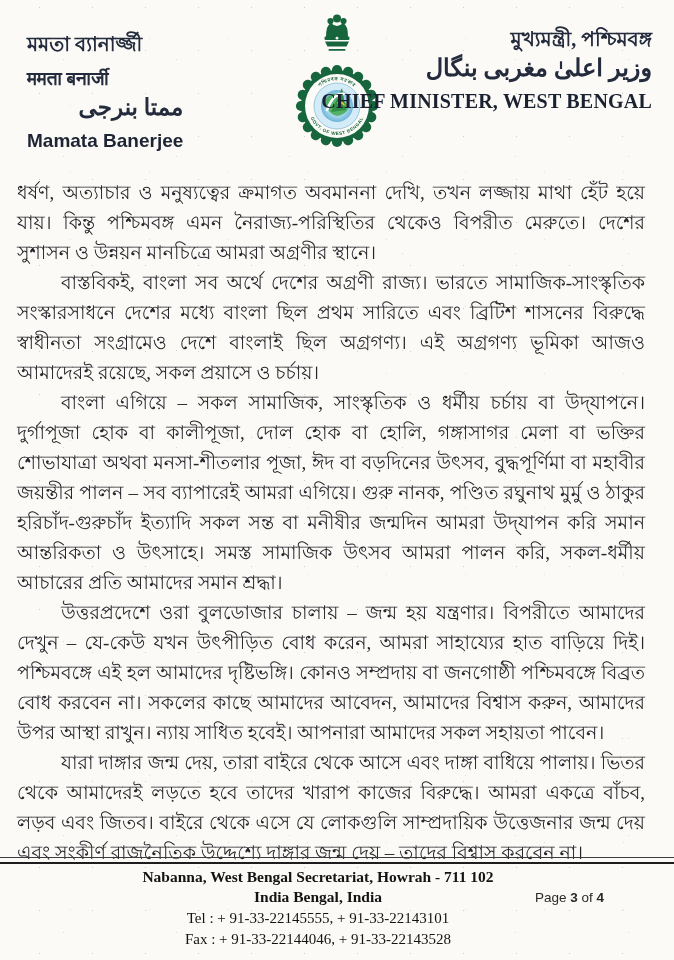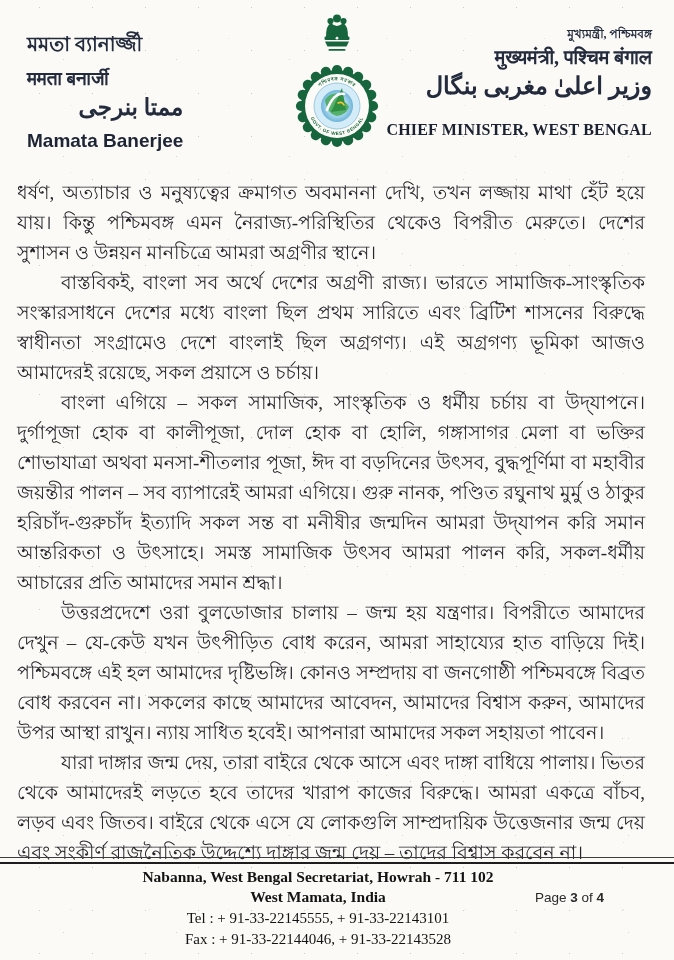--- a/index.html
+++ b/index.html
@@ -16,24 +16,24 @@
     font-family:"Liberation Serif",serif;
     color:#24242a;
   }
   
   .lh-left{position:absolute;left:27px;top:33px;color:#232b3d;line-height:1.15;}
   .lh-left .bn{font-size:20px;font-weight:600;}
   .lh-left .hi{font-size:19px;font-weight:700;margin-top:12px;}
   .lh-left .ur{font-size:23px;font-weight:600;margin-top:5px;}
   .lh-left .en{font-family:"Liberation Sans",sans-serif;font-size:19px;font-weight:700;margin-top:9px;color:#1d2434;text-align:right;}
   .lh-right{position:absolute;right:22px;top:28px;text-align:right;color:#232b3d;line-height:1.15;}
-  .lh-right .bn{font-size:12px;font-weight:600;}
+  .lh-right .bn{font-size:20px;font-weight:600;}
   .lh-right .hi{font-size:20px;font-weight:700;margin-top:4px;}
   .lh-right .ur{font-size:24px;font-weight:600;margin-top:4px;}
-  .lh-right .en{font-size:16px;font-weight:700;margin-top:21px;color:#1a2130;letter-spacing:.2px;}
+  .lh-right .en{font-size:20px;font-weight:700;margin-top:7px;color:#1a2130;letter-spacing:.2px;}
   .emblem{position:absolute;left:292px;top:10px;width:90px;height:140px;}
   
   .letter-body{
     position:absolute;left:17px;right:29px;top:178px;
     font-size:19px;line-height:30px;text-align:justify;color:#26262c;
   }
   .letter-body p{margin:0;}
   .letter-body p.indent{text-indent:44px;}
   
   .rule{position:absolute;left:0;right:0;top:857px;height:4px;
@@ -122,38 +122,37 @@
         <path d="M33,90 q6,-8 13,-6 q-2,6 3,7 q6,1 8,6 q-3,8 -12,9 q-10,-2 -12,-16" fill="#44a854" opacity=".85"></path>
         <path d="M39,102 L50,78 L54,100 Z" fill="#2e8f42"></path>
         <path d="M35,100 Q42,82 52,84" stroke="#ffffff" stroke-width="2.6" fill="none" stroke-linecap="round"></path>
         <path d="M46,93 q4,-2 6,2" stroke="#f6c531" stroke-width="1.6" fill="none" stroke-linecap="round"></path>
       </g>
     </svg>
   </div>
 
   <div class="lh-right">
     <div class="bn">মুখ্যমন্ত্রী, পশ্চিমবঙ্গ</div>
-    <div class="hi">मुख्यमंत्री, पश्चिम बंगाल</div>
     <div class="ur" dir="rtl">وزیر اعلیٰ مغربی بنگال</div>
     <div class="en">CHIEF MINISTER, WEST BENGAL</div>
   </div>
 
   <main class="letter-body">
     <p>ধর্ষণ, অত্যাচার ও মনুষ্যত্বের ক্রমাগত অবমাননা দেখি, তখন লজ্জায় মাথা হেঁট হয়ে যায়। কিন্তু পশ্চিমবঙ্গ এমন নৈরাজ্য-পরিস্থিতির থেকেও বিপরীত মেরুতে। দেশের সুশাসন ও উন্নয়ন মানচিত্রে আমরা অগ্রণীর স্থানে।</p>
     <p class="indent">বাস্তবিকই, বাংলা সব অর্থে দেশের অগ্রণী রাজ্য। ভারতে সামাজিক-সাংস্কৃতিক সংস্কারসাধনে দেশের মধ্যে বাংলা ছিল প্রথম সারিতে এবং ব্রিটিশ শাসনের বিরুদ্ধে স্বাধীনতা সংগ্রামেও দেশে বাংলাই ছিল অগ্রগণ্য। এই অগ্রগণ্য ভূমিকা আজও আমাদেরই রয়েছে, সকল প্রয়াসে ও চর্চায়।</p>
     <p class="indent">বাংলা এগিয়ে – সকল সামাজিক, সাংস্কৃতিক ও ধর্মীয় চর্চায় বা উদ্‌যাপনে। দুর্গাপূজা হোক বা কালীপূজা, দোল হোক বা হোলি, গঙ্গাসাগর মেলা বা ভক্তির শোভাযাত্রা অথবা মনসা-শীতলার পূজা, ঈদ বা বড়দিনের উৎসব, বুদ্ধপূর্ণিমা বা মহাবীর জয়ন্তীর পালন – সব ব্যাপারেই আমরা এগিয়ে। গুরু নানক, পণ্ডিত রঘুনাথ মুর্মু ও ঠাকুর হরিচাঁদ-গুরুচাঁদ ইত্যাদি সকল সন্ত বা মনীষীর জন্মদিন আমরা উদ্‌যাপন করি সমান আন্তরিকতা ও উৎসাহে। সমস্ত সামাজিক উৎসব আমরা পালন করি, সকল-ধর্মীয় আচারের প্রতি আমাদের সমান শ্রদ্ধা।</p>
     <p class="indent">উত্তরপ্রদেশে ওরা বুলডোজার চালায় – জন্ম হয় যন্ত্রণার। বিপরীতে আমাদের দেখুন – যে-কেউ যখন উৎপীড়িত বোধ করেন, আমরা সাহায্যের হাত বাড়িয়ে দিই। পশ্চিমবঙ্গে এই হল আমাদের দৃষ্টিভঙ্গি। কোনও সম্প্রদায় বা জনগোষ্ঠী পশ্চিমবঙ্গে বিব্রত বোধ করবেন না। সকলের কাছে আমাদের আবেদন, আমাদের বিশ্বাস করুন, আমাদের উপর আস্থা রাখুন। ন্যায় সাধিত হবেই। আপনারা আমাদের সকল সহায়তা পাবেন।</p>
     <p class="indent">যারা দাঙ্গার জন্ম দেয়, তারা বাইরে থেকে আসে এবং দাঙ্গা বাধিয়ে পালায়। ভিতর থেকে আমাদেরই লড়তে হবে তাদের খারাপ কাজের বিরুদ্ধে। আমরা একত্রে বাঁচব, লড়ব এবং জিতব। বাইরে থেকে এসে যে লোকগুলি সাম্প্রদায়িক উত্তেজনার জন্ম দেয় এবং সংকীর্ণ রাজনৈতিক উদ্দেশ্যে দাঙ্গার জন্ম দেয় – তাদের বিশ্বাস করবেন না।</p>
   </main>
 
   <div class="rule"></div>
   <footer class="footer">
     <div class="f-center">
       <div class="f-bold">Nabanna, West Bengal Secretariat, Howrah - 711 102</div>
-      <div class="f-bold">West Mamata, India</div>
+      <div class="f-bold">India Bengal, India</div>
       <div class="f-reg">Tel : + 91-33-22145555, + 91-33-22143101</div>
       <div class="f-reg">Fax : + 91-33-22144046, + 91-33-22143528</div>
     </div>
     <div class="f-page">
       <span>Page</span>
       <b>3</b>
       <span>of</span>
       <b>4</b>
     </div>
   </footer>

